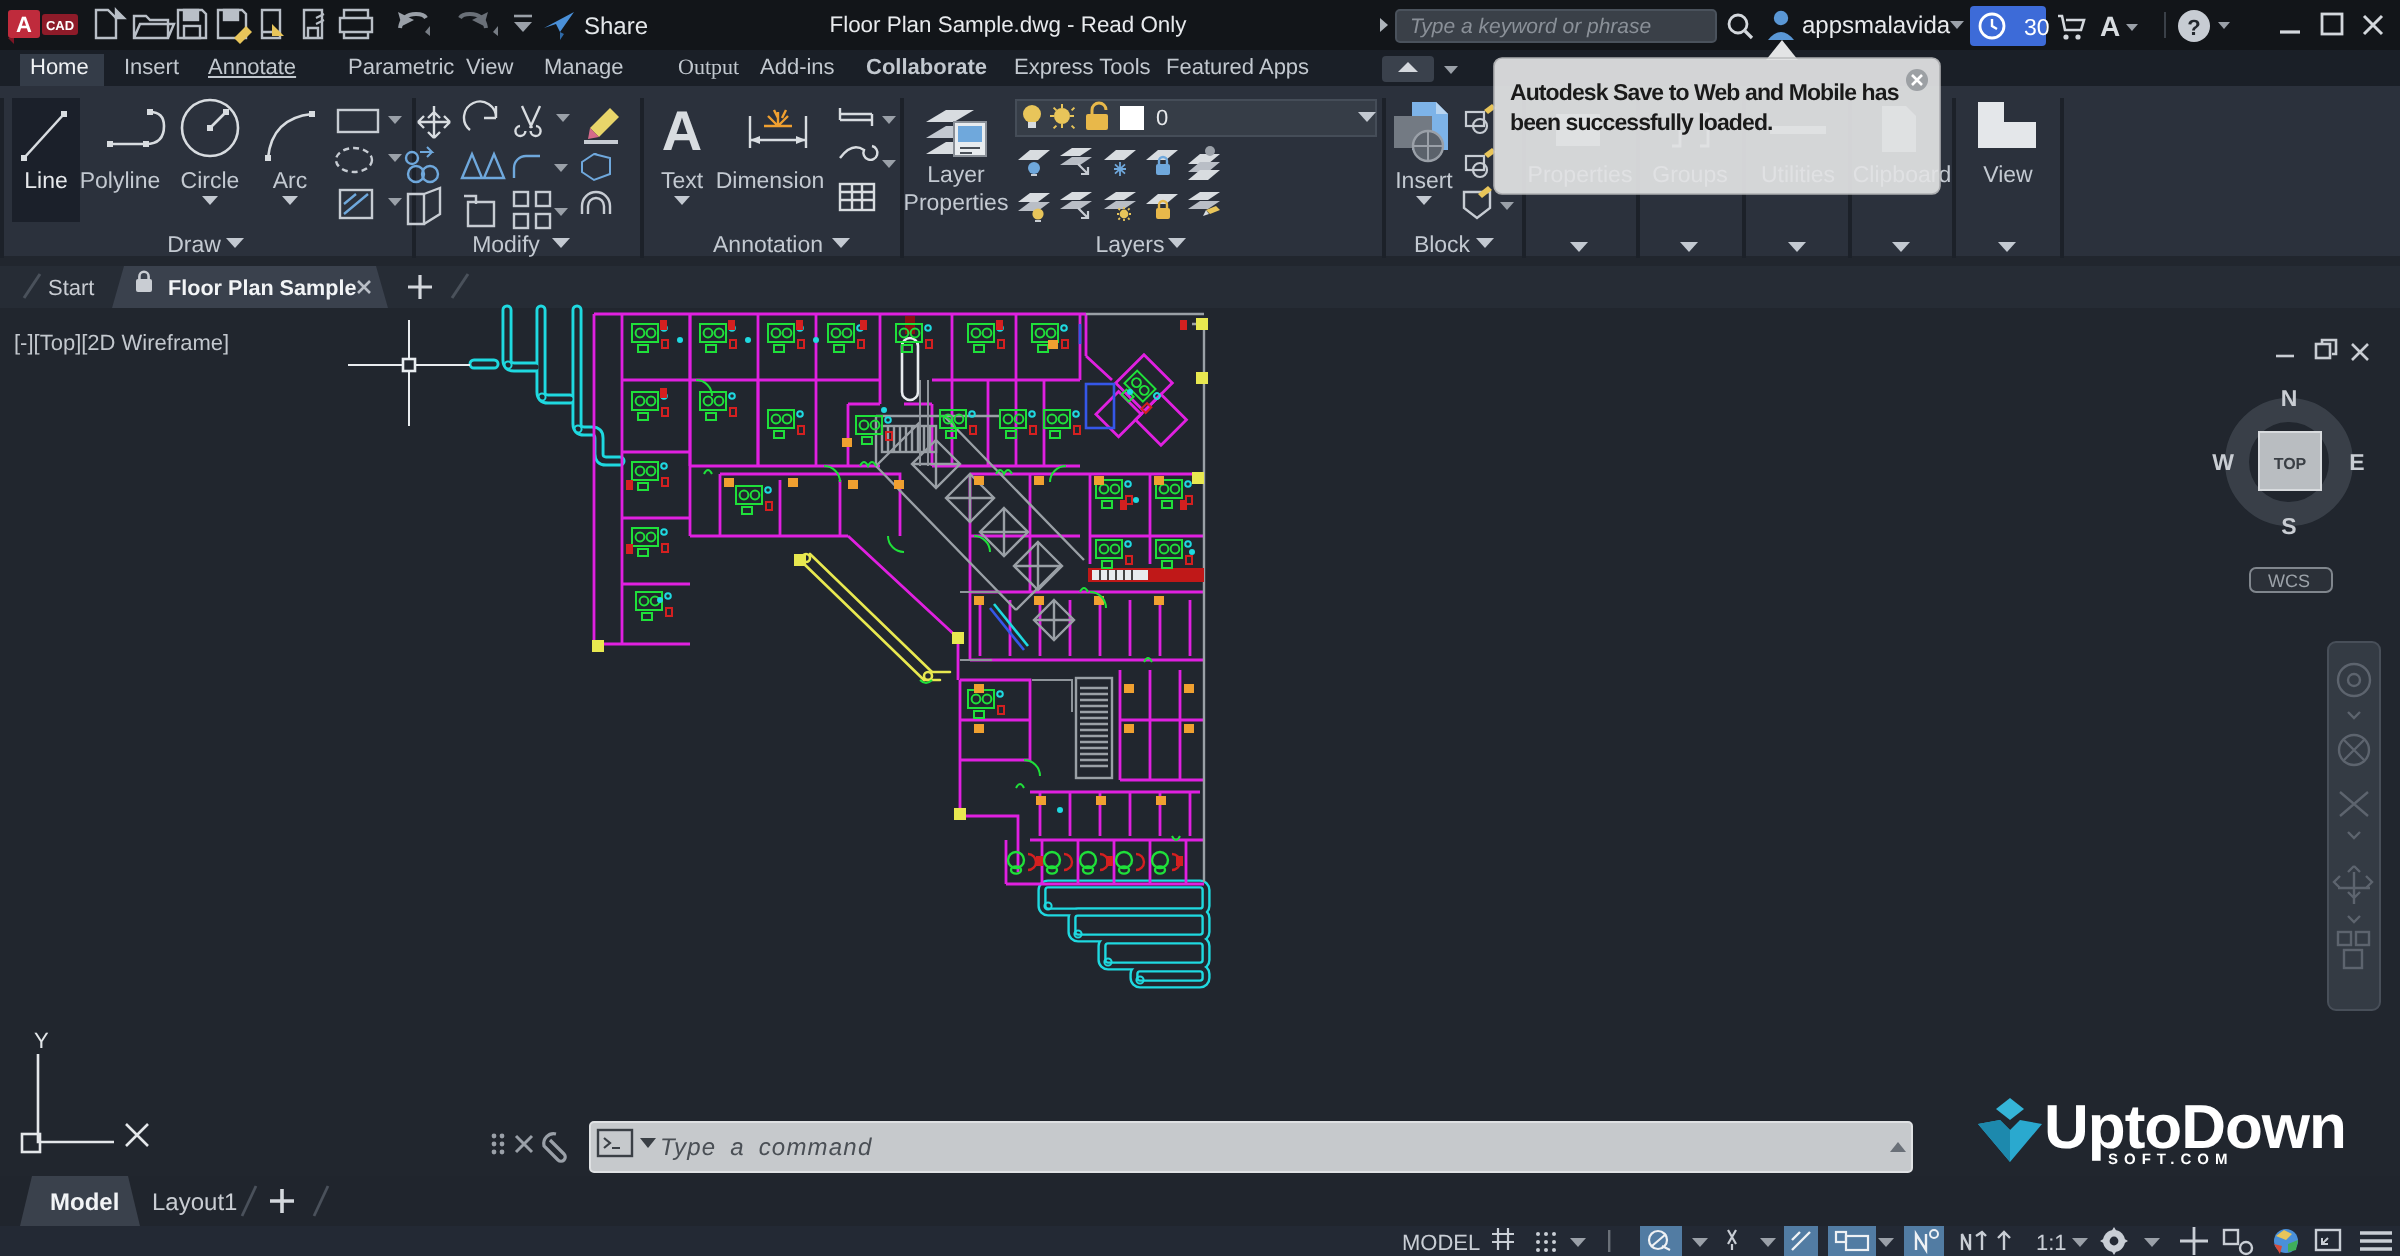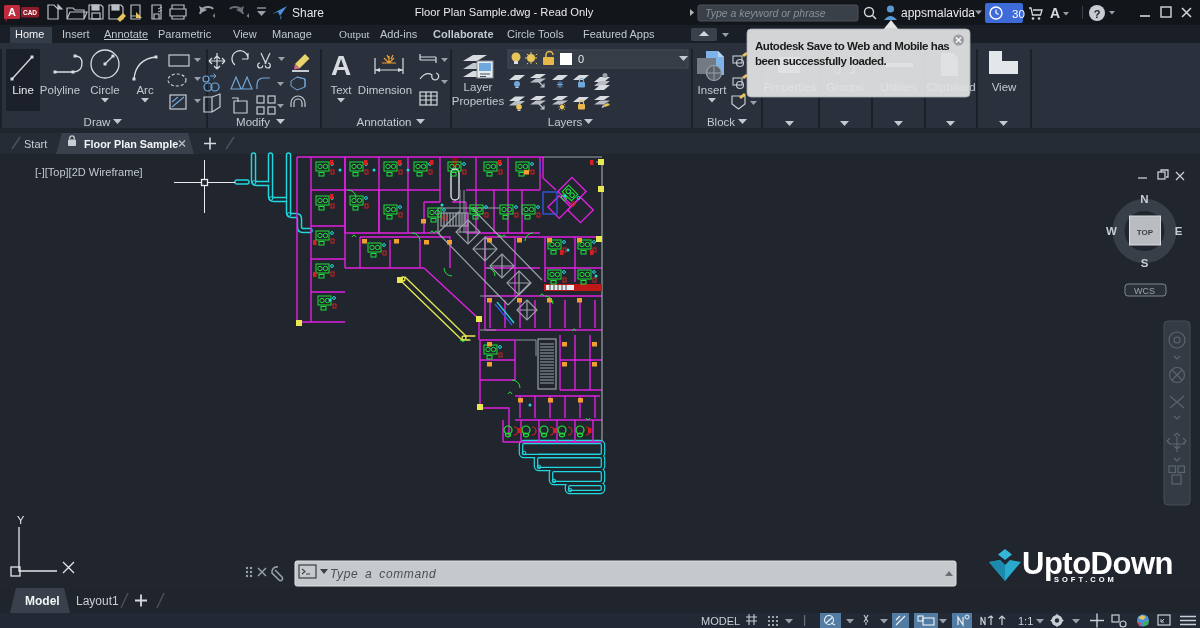--- a/index.html
+++ b/index.html
@@ -83,27 +83,27 @@
   <path d="M1140,16 h10" stroke="#d4d8dd" stroke-width="1.6"></path>
   <rect x="1161" y="7" width="10" height="10" fill="none" stroke="#d4d8dd" stroke-width="1.4"></rect>
   <path d="M1182,8 l9,9 m0,-9 l-9,9" stroke="#d4d8dd" stroke-width="1.5"></path>
 </svg>
 
 <div class="abs" id="tabrow">
   <div style="position:absolute;left:10px;top:2px;width:42px;height:16px;background:#343c48;"></div>
   <div class="rtab" style="left:15px;color:#f0f2f4;">Home</div>
   <div class="rtab" style="left:62px;">Insert</div>
   <div class="rtab" style="left:104px;text-decoration:underline;">Annotate</div>
-  <div class="rtab" style="left:158px;">Parametric</div>
+  <div class="rtab" style="left:174px;">Parametric</div>
   <div class="rtab" style="left:233px;">View</div>
   <div class="rtab" style="left:272px;">Manage</div>
   <div class="rtab" style="left:339px;font-family:Liberation Serif, serif;">Output</div>
   <div class="rtab" style="left:380px;">Add-ins</div>
   <div class="rtab" style="left:433px;font-weight:bold;">Collaborate</div>
-  <div class="rtab" style="left:507px;">Circle Tools</div>
+  <div class="rtab" style="left:507px;">Express Tools</div>
   <div class="rtab" style="left:583px;">Featured Apps</div>
   <svg style="position:absolute;left:691px;top:2px" width="60" height="16">
     <rect x="0" y="1" width="26" height="13" rx="2" fill="#3a414c"></rect>
     <path d="M8,9 l5,-5 5,5 z" fill="#d4d8dd"></path>
     <path d="M31,6 l3.5,4 3.5,-4 z" fill="#9aa0a8"></path>
   </svg>
 </div>
 
 <div class="abs" id="ribbon"></div>
 <svg class="abs" style="left:0;top:49px" width="1200" height="80" viewBox="0 0 1200 80">
@@ -357,21 +357,21 @@
   <path d="M62,0 h126 l6,21 h-138 z" fill="#3a414d"></path>
   <rect x="68" y="6.5" width="8" height="6.5" rx="1" fill="#c9cdd3"></rect>
   <path d="M69.7,6.5 v-1.3 a2.3,2.3 0 0 1 4.6,0 V6.5" stroke="#c9cdd3" stroke-width="1.3" fill="none"></path>
   <text x="84" y="14.5" font-size="10.8" font-weight="bold" fill="#f2f4f6">Floor Plan Sample</text>
   <path d="M179,7.5 l6,6 m0,-6 l-6,6" stroke="#b9bec6" stroke-width="1.3"></path>
   <path d="M204,10.5 h12 m-6,-6 v12" stroke="#d4d8dd" stroke-width="1.6"></path>
   <path d="M226,16 l8,-12" stroke="#4a515b" stroke-width="1.5"></path>
 </svg>
 
 <div class="abs" id="drawarea"></div>
-<div class="abs" style="left:7px;top:166px;font-size:11px;color:#c3c8ce;margin-left:28px;">[-][Top][2D Wireframe]</div>
+<div class="abs" style="left:7px;top:166px;font-size:11px;color:#c3c8ce;">[-][Top][2D Wireframe]</div>
 
 <svg class="abs" style="left:0;top:0" width="1200" height="628" viewBox="0 0 1200 628">
   <defs>
     <g id="dk" stroke="#1fe03a" fill="none" stroke-width="1">
       <rect x="0" y="0" width="13" height="9"></rect>
       <circle cx="4" cy="4.5" r="2.2"></circle>
       <circle cx="9.5" cy="4.5" r="2.2"></circle>
       <rect x="3" y="10.5" width="5" height="3.5"></rect>
       <circle cx="16" cy="2" r="1.4" stroke="#1fd9e0"></circle>
       <rect x="15" y="8" width="3" height="4" stroke="#d42020"></rect>

